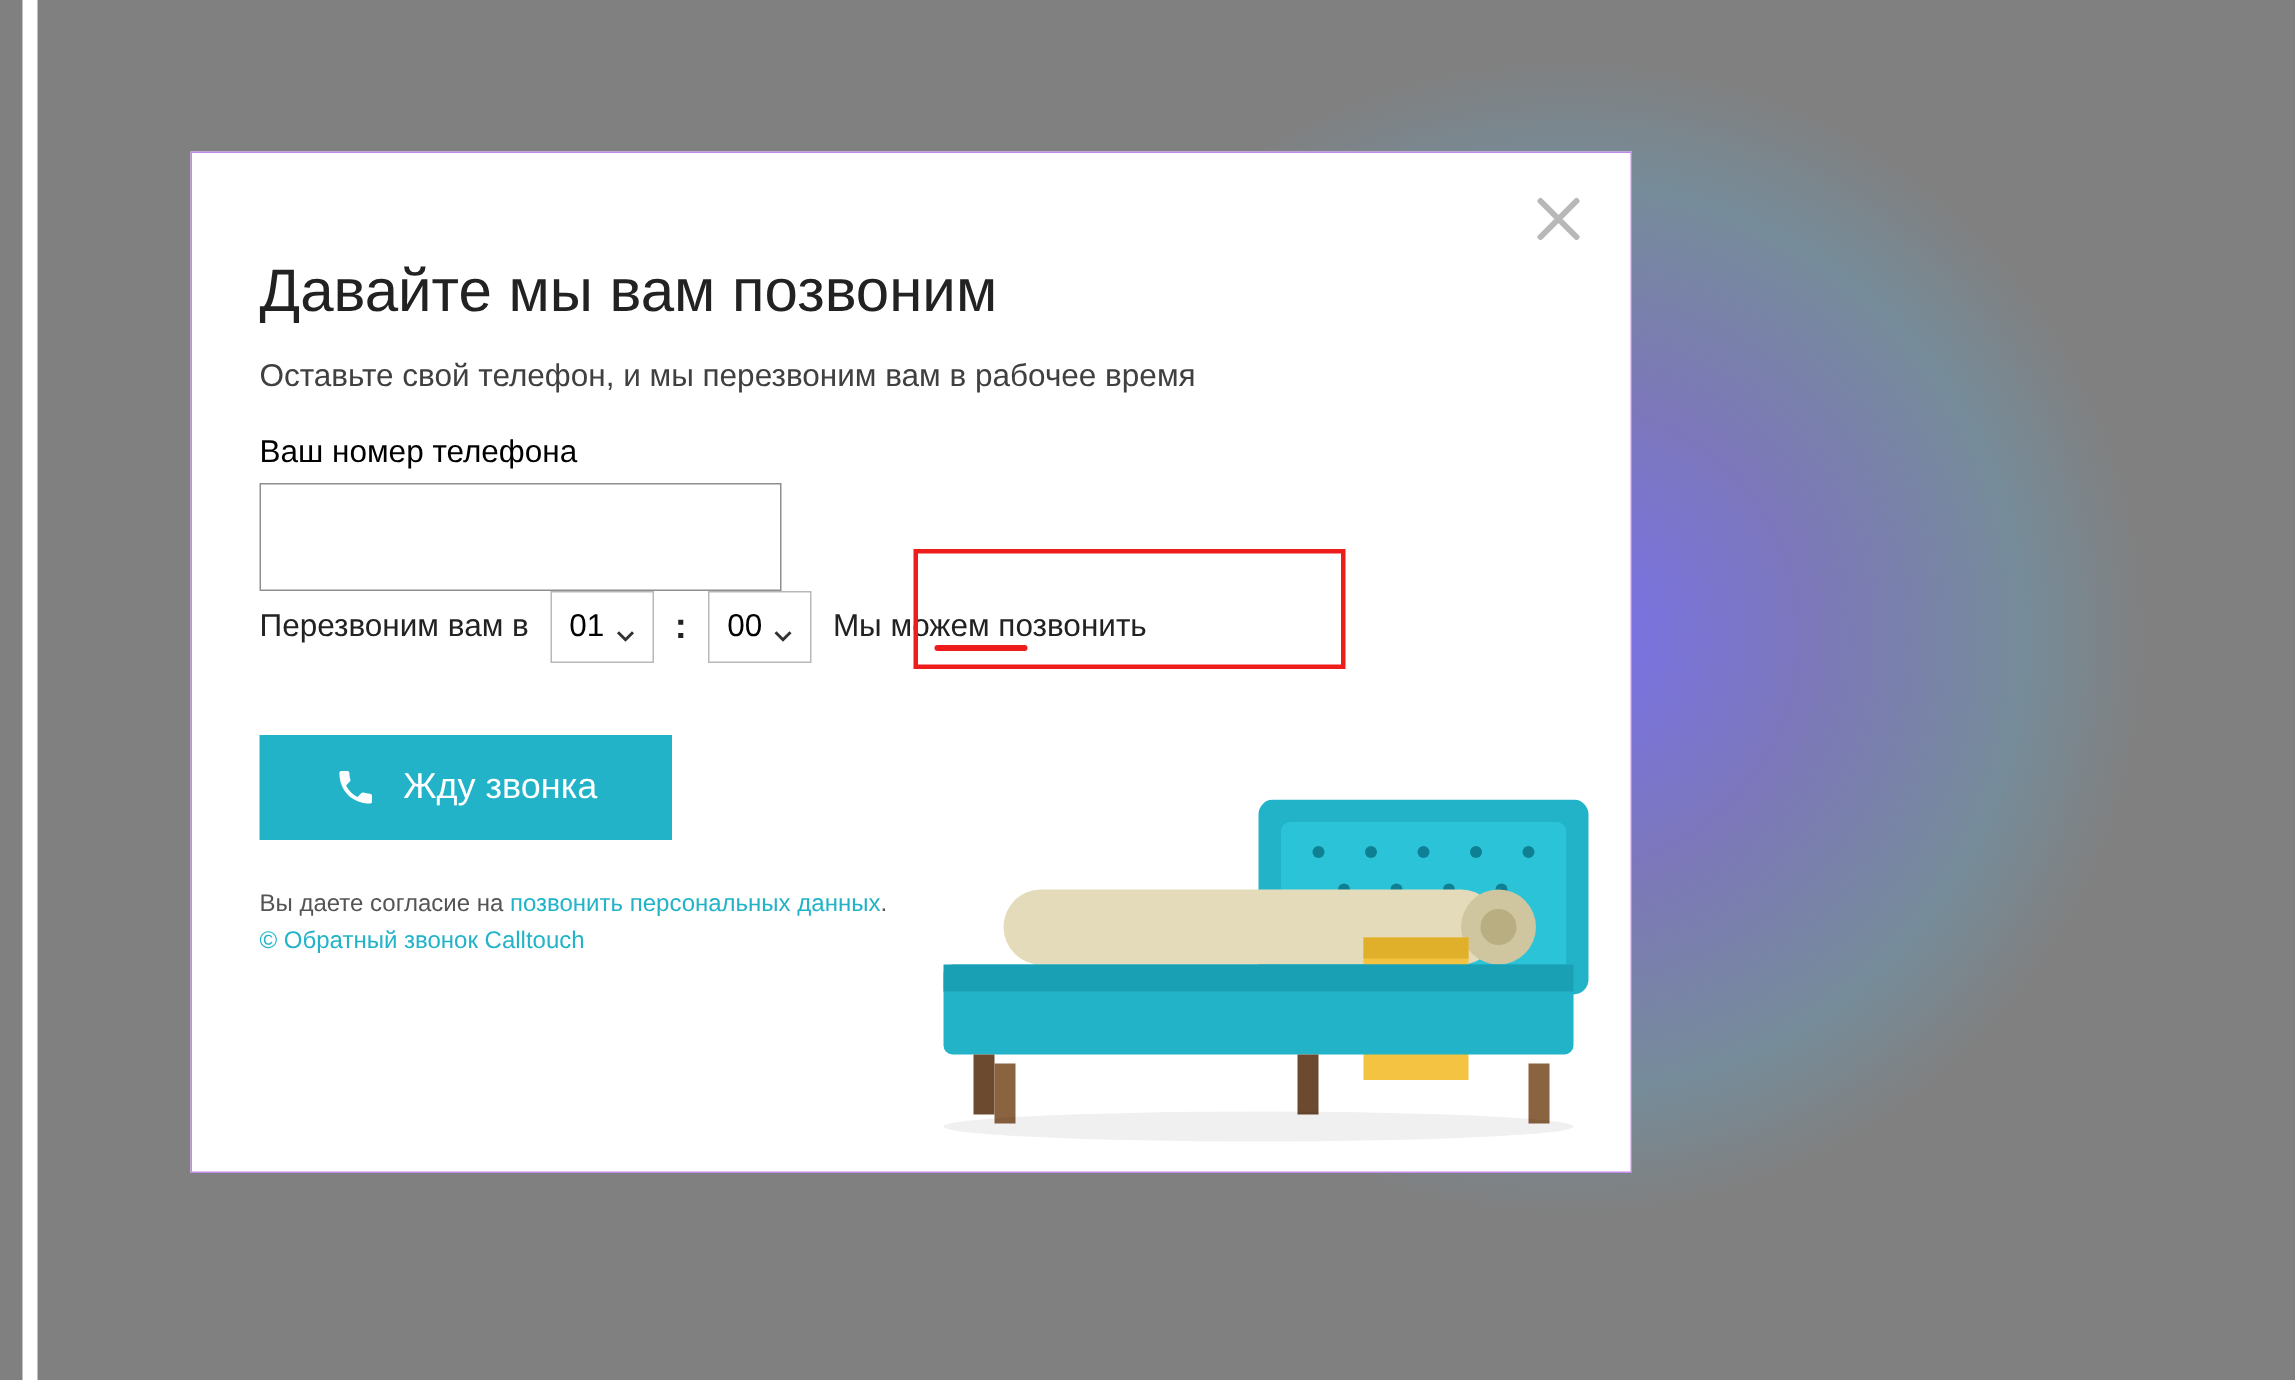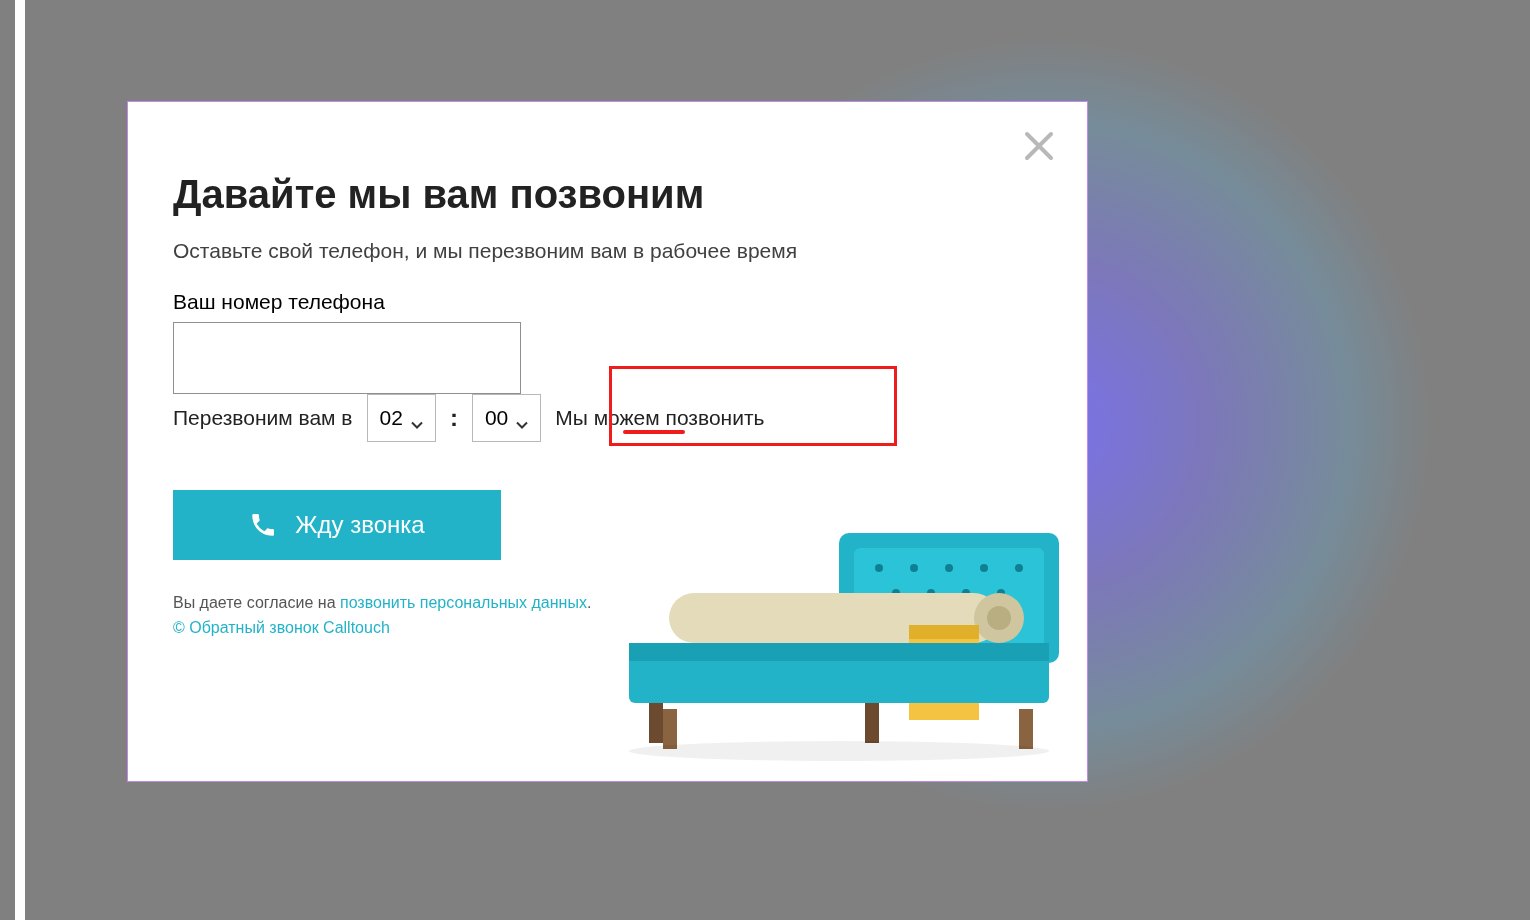--- a/index.html
+++ b/index.html
@@ -42,21 +42,21 @@
     width: 40px; height: 40px;
     cursor: pointer;
   }
   .close-x svg { width: 100%; height: 100%; }
   .content {
     position: absolute;
     left: 45px; top: 70px; right: 45px;
   }
   h1.title {
     font-size: 40px;
-    font-weight: 700;
+    font-weight: 400;
     color: #222;
     margin-bottom: 18px;
   }
   .subtitle {
     font-size: 21px;
     color: #404040;
     line-height: 1.55;
     max-width: 640px;
     margin-bottom: 22px;
   }
@@ -115,21 +115,21 @@
   .underline-red {
     position: absolute;
     left: 450px; top: 36px;
     width: 62px; height: 4px;
     background: #ef1c1c;
     border-radius: 2px;
     pointer-events: none;
   }
   .cta {
     margin-top: 48px;
-    width: 328px; height: 70px;
+    width: 275px; height: 70px;
     background: #22b3c8;
     color: #ffffff;
     font-size: 24px;
     display: flex;
     align-items: center;
     justify-content: center;
     gap: 18px;
     cursor: pointer;
     border: none;
   }
@@ -172,21 +172,21 @@
   <div class="content">
     <h1 class="title">Давайте мы вам позвоним</h1>
     <p class="subtitle">Оставьте свой телефон, и мы перезвоним вам в рабочее время</p>
     <div class="field-label">Ваш номер телефона</div>
     <input class="phone-input" type="text" value="" style="">
 
     <div class="callback-row">
       <span class="callback-label">Перезвоним вам в</span>
 
       <div class="time-select">
-        <span>02</span>
+        <span>01</span>
         <span class="chevron">
           <svg viewBox="0 0 12 12">
               <path d="M1 3.5 L6 8.5 L11 3.5" stroke="#333" stroke-width="2" fill="none"></path>
             </svg>
         </span>
       </div>
 
       <span class="colon">:</span>
 
       <div class="time-select">

